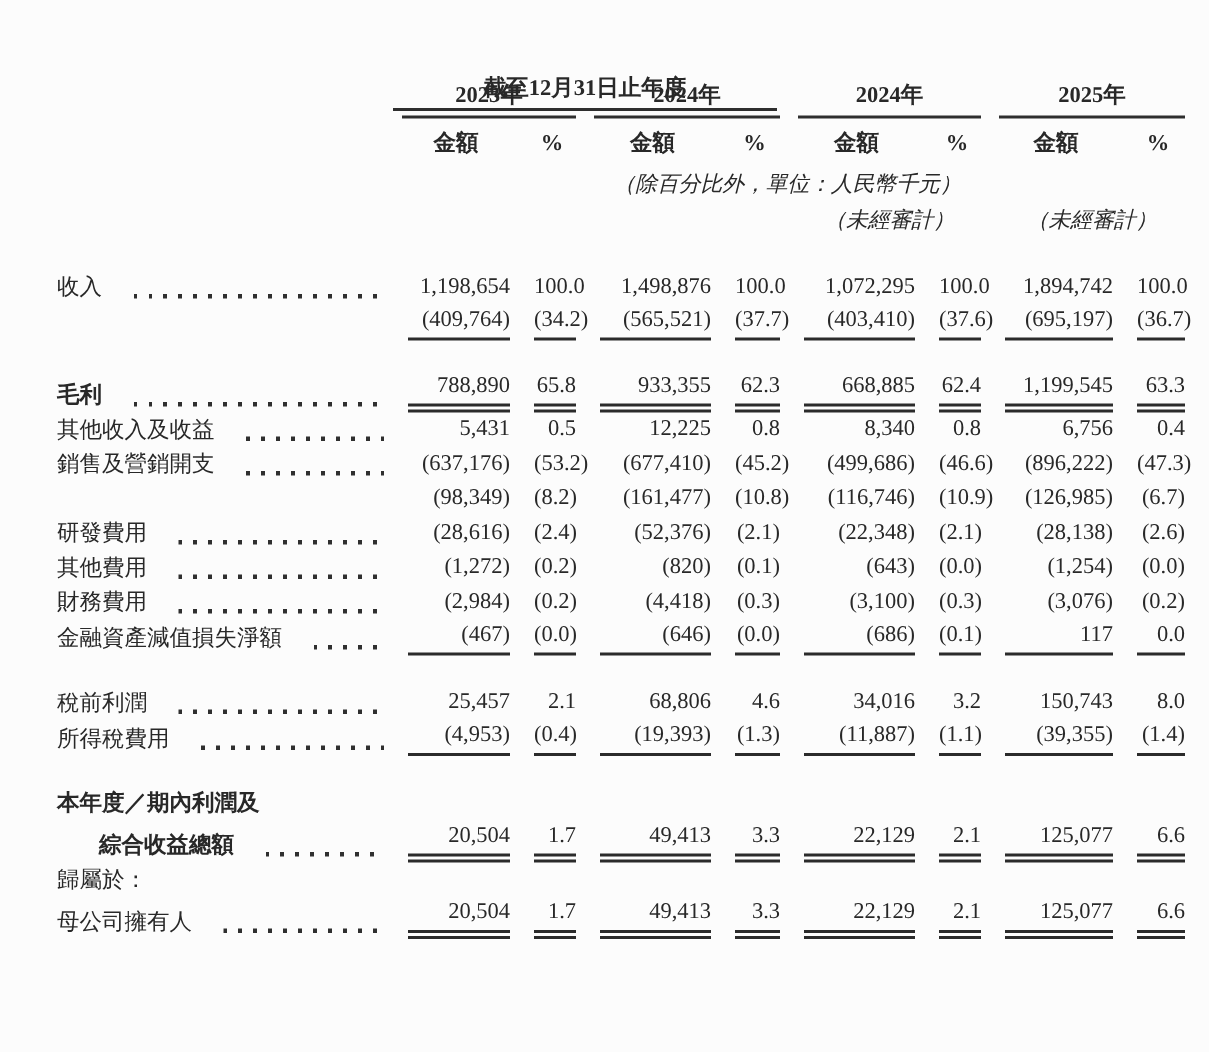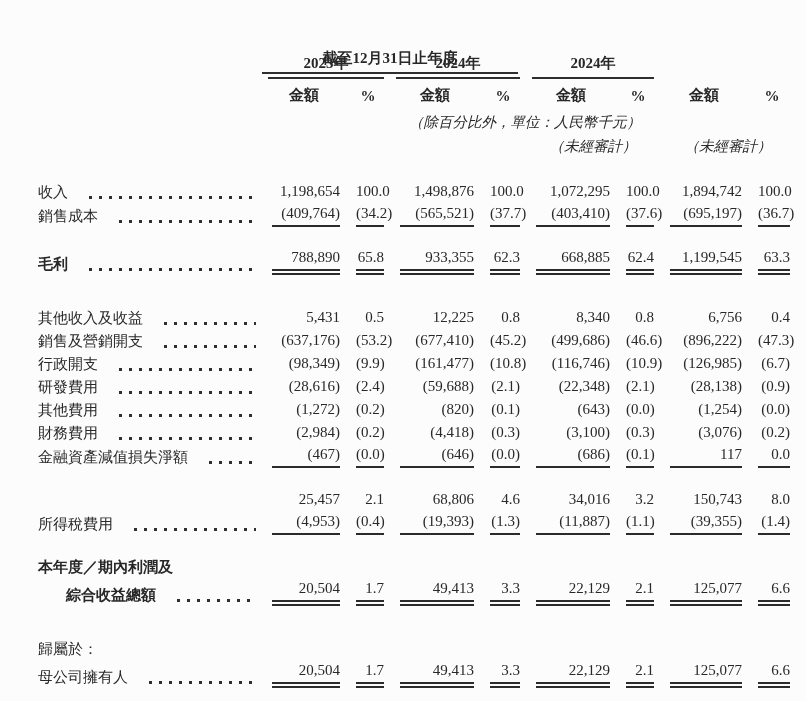--- a/index.html
+++ b/index.html
@@ -53,21 +53,21 @@
 
   .unaudited-row { height: 26px; padding-bottom: 2px; }
   .unaud { text-align: center; font-style: italic; font-size: 14.5px; }
   .unaud.u1 { grid-column: 6 / span 2; }
   .unaud.u2 { grid-column: 8 / span 2; }
 
   
   #rows { margin-top: 22px; }
   .drow { min-height: 23px; line-height: 21px; }
   .gap-sm { margin-top: 20px; }
-  .gap-md { margin-top: 31px; }
+  .gap-md { }
 
   .lcell {
     grid-column: 1;
     display: flex; align-items: flex-end;
     padding-left: 28px; padding-right: 4px;
     white-space: nowrap;
     gap: 12px;
   }
   .lcell.indent { padding-left: 56px; }
   .lcell.b .ltxt { font-weight: 700; }
@@ -98,20 +98,23 @@
   <div class="row years-row">
     <div class="year-cell y1">
       <span class="y-inner">2023年</span>
     </div>
     <div class="year-cell y2">
       <span class="y-inner">2024年</span>
     </div>
     <div class="year-cell y3">
       <span class="y-inner">2024年</span>
     </div>
+    <div class="year-cell y4">
+      <span class="y-inner">2025年</span>
+    </div>
   </div>
 
   <div class="row collabel-row">
     <div class="collabel" style="grid-column:2">金額</div>
     <div class="collabel" style="grid-column:3">%</div>
     <div class="collabel" style="grid-column:4">金額</div>
     <div class="collabel" style="grid-column:5">%</div>
     <div class="collabel" style="grid-column:6">金額</div>
     <div class="collabel" style="grid-column:7">%</div>
     <div class="collabel" style="grid-column:8">金額</div>
@@ -152,24 +155,20 @@
           <span class="inner">100.0</span>
         </div>
         <div class="vcell plain" style="grid-column: 8;">
           <span class="inner">1,894,742</span>
         </div>
         <div class="vcell plain" style="grid-column: 9;">
           <span class="inner">100.0</span>
         </div>
       </div>
       <div class="row drow">
-        <div class="lcell">
-          <span class="ltxt">銷售成本</span>
-          <span class="leader"></span>
-        </div>
         <div class="vcell rule" style="grid-column: 2;">
           <span class="inner">(409,764)</span>
         </div>
         <div class="vcell rule" style="grid-column: 3;">
           <span class="inner">(34.2)</span>
         </div>
         <div class="vcell rule" style="grid-column: 4;">
           <span class="inner">(565,521)</span>
         </div>
         <div class="vcell rule" style="grid-column: 5;">
@@ -272,29 +271,25 @@
           <span class="inner">(46.6)</span>
         </div>
         <div class="vcell plain" style="grid-column: 8;">
           <span class="inner">(896,222)</span>
         </div>
         <div class="vcell plain" style="grid-column: 9;">
           <span class="inner">(47.3)</span>
         </div>
       </div>
       <div class="row drow">
-        <div class="lcell">
-          <span class="ltxt">行政開支</span>
-          <span class="leader"></span>
-        </div>
         <div class="vcell plain" style="grid-column: 2;">
           <span class="inner">(98,349)</span>
         </div>
         <div class="vcell plain" style="grid-column: 3;">
-          <span class="inner">(9.9)</span>
+          <span class="inner">(8.2)</span>
         </div>
         <div class="vcell plain" style="grid-column: 4;">
           <span class="inner">(161,477)</span>
         </div>
         <div class="vcell plain" style="grid-column: 5;">
           <span class="inner">(10.8)</span>
         </div>
         <div class="vcell plain" style="grid-column: 6;">
           <span class="inner">(116,746)</span>
         </div>
@@ -313,36 +308,36 @@
           <span class="ltxt">研發費用</span>
           <span class="leader"></span>
         </div>
         <div class="vcell plain" style="grid-column: 2;">
           <span class="inner">(28,616)</span>
         </div>
         <div class="vcell plain" style="grid-column: 3;">
           <span class="inner">(2.4)</span>
         </div>
         <div class="vcell plain" style="grid-column: 4;">
-          <span class="inner">(59,688)</span>
+          <span class="inner">(52,376)</span>
         </div>
         <div class="vcell plain" style="grid-column: 5;">
           <span class="inner">(2.1)</span>
         </div>
         <div class="vcell plain" style="grid-column: 6;">
           <span class="inner">(22,348)</span>
         </div>
         <div class="vcell plain" style="grid-column: 7;">
           <span class="inner">(2.1)</span>
         </div>
         <div class="vcell plain" style="grid-column: 8;">
           <span class="inner">(28,138)</span>
         </div>
         <div class="vcell plain" style="grid-column: 9;">
-          <span class="inner">(0.9)</span>
+          <span class="inner">(2.6)</span>
         </div>
       </div>
       <div class="row drow">
         <div class="lcell">
           <span class="ltxt">其他費用</span>
           <span class="leader"></span>
         </div>
         <div class="vcell plain" style="grid-column: 2;">
           <span class="inner">(1,272)</span>
         </div>
@@ -422,20 +417,24 @@
           <span class="inner">(0.1)</span>
         </div>
         <div class="vcell rule" style="grid-column: 8;">
           <span class="inner">117</span>
         </div>
         <div class="vcell rule" style="grid-column: 9;">
           <span class="inner">0.0</span>
         </div>
       </div>
       <div class="row drow gap-sm">
+        <div class="lcell">
+          <span class="ltxt">稅前利潤</span>
+          <span class="leader"></span>
+        </div>
         <div class="vcell plain" style="grid-column: 2;">
           <span class="inner">25,457</span>
         </div>
         <div class="vcell plain" style="grid-column: 3;">
           <span class="inner">2.1</span>
         </div>
         <div class="vcell plain" style="grid-column: 4;">
           <span class="inner">68,806</span>
         </div>
         <div class="vcell plain" style="grid-column: 5;">

